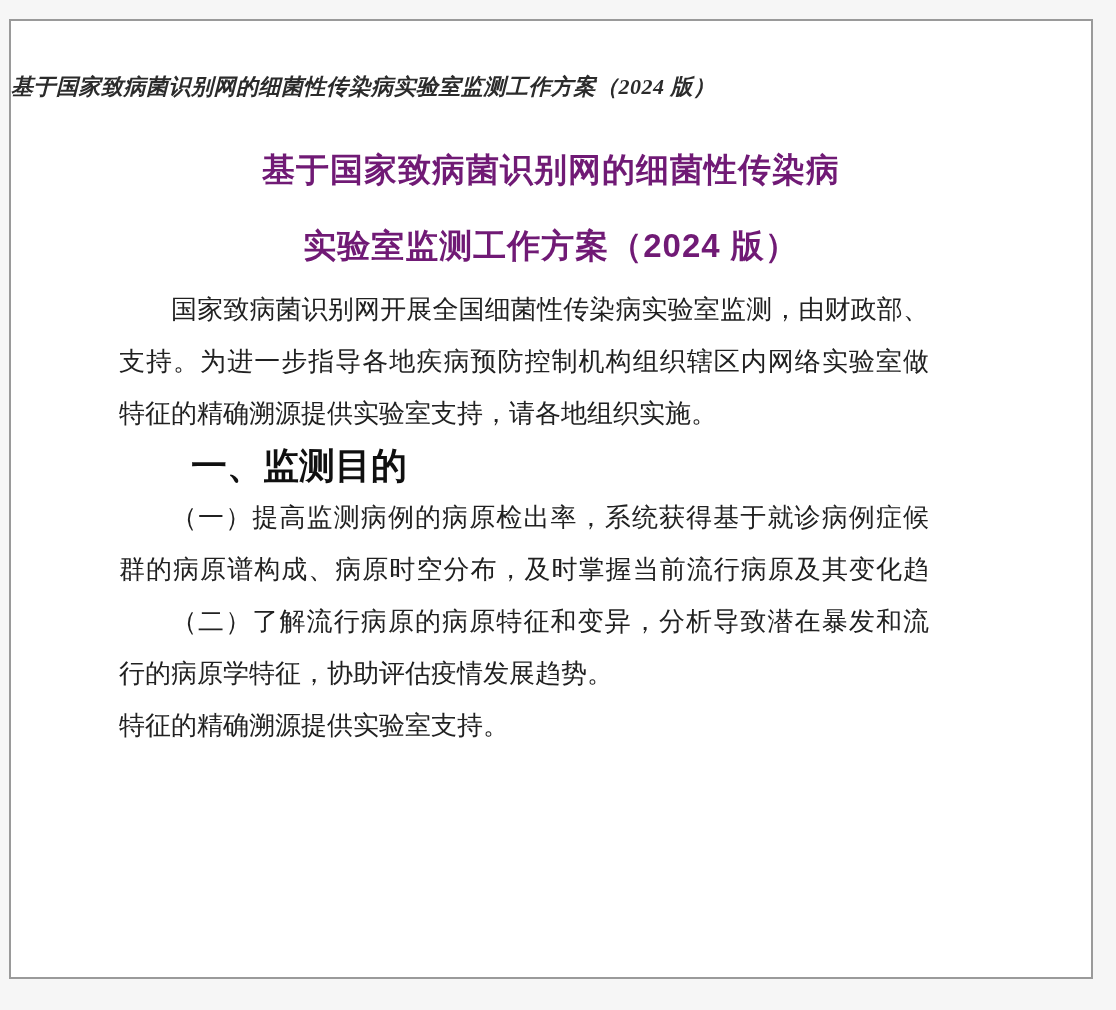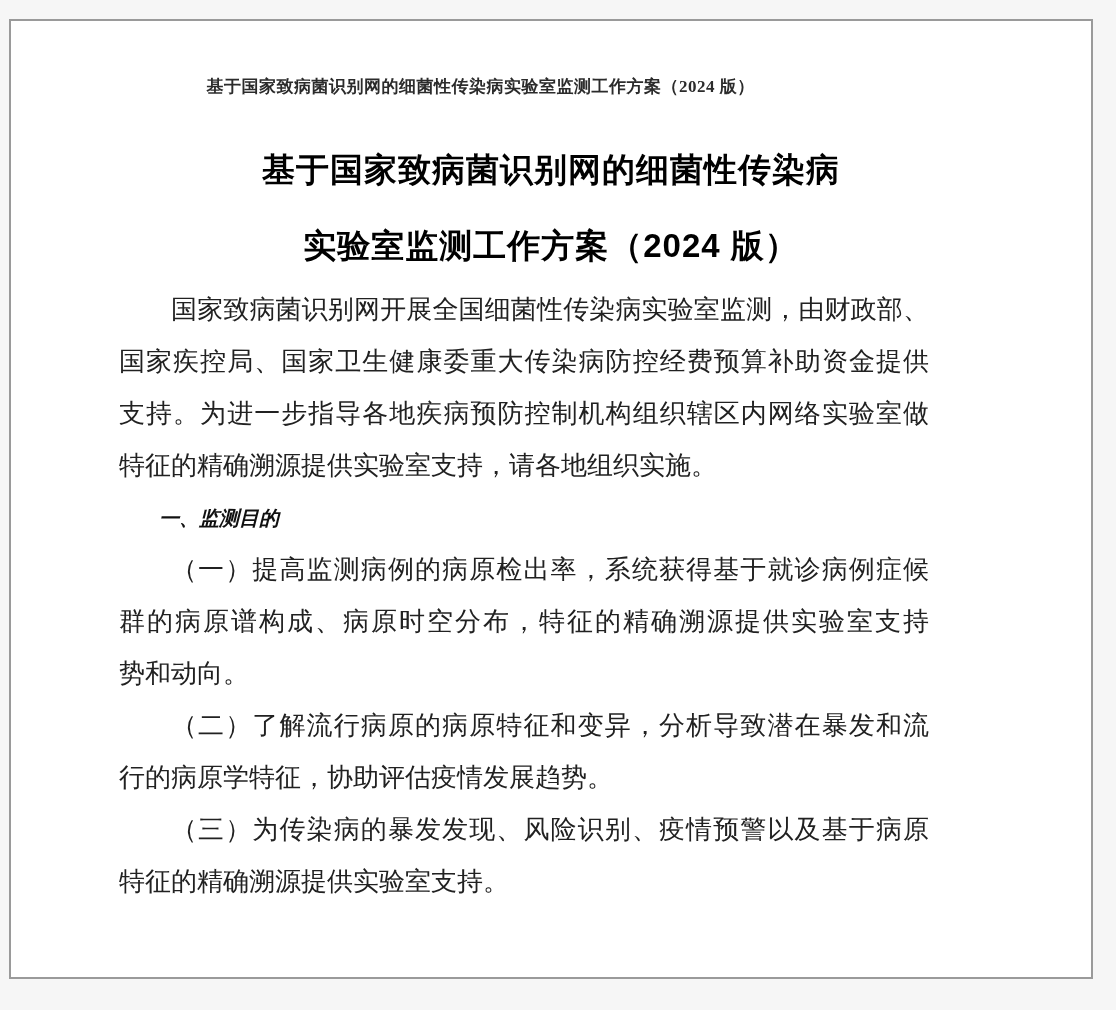--- a/index.html
+++ b/index.html
@@ -20,37 +20,38 @@
     width: 1084px;
     height: 960px;
     box-sizing: border-box;
     background: #ffffff;
     border: 2px solid #9a9a9a;
     overflow: hidden;
   }
   .running-header {
     margin-top: 54px;
     margin-right: 141px;
-    text-align: center;
+    text-align: left;
     font-family: "Liberation Serif", "DejaVu Serif", serif;
+    font-style: italic;
     font-weight: bold;
-    font-size: 17px;
+    font-size: 22px;
     line-height: 24px;
     letter-spacing: 0.5px;
     color: #2b2b2b;
   }
   .doc-title {
     margin: 33px 0 0 0;
     text-align: center;
     font-family: "Liberation Sans", "DejaVu Sans", sans-serif;
     font-weight: bold;
     font-size: 33px;
     line-height: 76px;
     letter-spacing: 1px;
-    color: #000000;
+    color: #701a75;
   }
   .doc-title .t-line {
     display: block;
   }
   .body-text {
     margin-left: 108px;
     width: 810px;
     font-size: 26px;
     color: #212121;
   }
@@ -61,54 +62,50 @@
   .fill {
     text-align: justify;
     text-align-last: justify;
   }
   .indent {
     text-indent: 2em;
   }
   .section-heading {
     font-family: "Liberation Sans", "DejaVu Sans", sans-serif;
     font-weight: bold;
-    font-size: 20px;
+    font-size: 36px;
     color: #101010;
     text-indent: 2em;
     height: 52px;
     line-height: 52px;
-    font-style: italic;
   }
 </style>
 </head>
 <body>
 
 <div class="page">
 
   <div class="running-header">基于国家致病菌识别网的细菌性传染病实验室监测工作方案（2024 版）</div>
 
   <div class="doc-title">
     <span class="t-line">基于国家致病菌识别网的细菌性传染病</span>
     <span class="t-line">实验室监测工作方案（2024 版）</span>
   </div>
 
   <div class="body-text">
 
     <div class="line indent fill">国家致病菌识别网开展全国细菌性传染病实验室监测，由财政部、</div>
-    <div class="line fill">国家疾控局、国家卫生健康委重大传染病防控经费预算补助资金提供</div>
     <div class="line fill">支持。为进一步指导各地疾病预防控制机构组织辖区内网络实验室做</div>
     <div class="line">特征的精确溯源提供实验室支持，请各地组织实施。</div>
 
     <div class="section-heading">一、监测目的</div>
 
     <div class="line indent fill">（一）提高监测病例的病原检出率，系统获得基于就诊病例症候</div>
-    <div class="line fill">群的病原谱构成、病原时空分布，特征的精确溯源提供实验室支持</div>
-    <div class="line">势和动向。</div>
+    <div class="line fill">群的病原谱构成、病原时空分布，及时掌握当前流行病原及其变化趋</div>
 
     <div class="line indent fill">（二）了解流行病原的病原特征和变异，分析导致潜在暴发和流</div>
     <div class="line">行的病原学特征，协助评估疫情发展趋势。</div>
 
-    <div class="line indent fill">（三）为传染病的暴发发现、风险识别、疫情预警以及基于病原</div>
     <div class="line">特征的精确溯源提供实验室支持。</div>
 
   </div>
 
 </div>
 
 </body></html>

